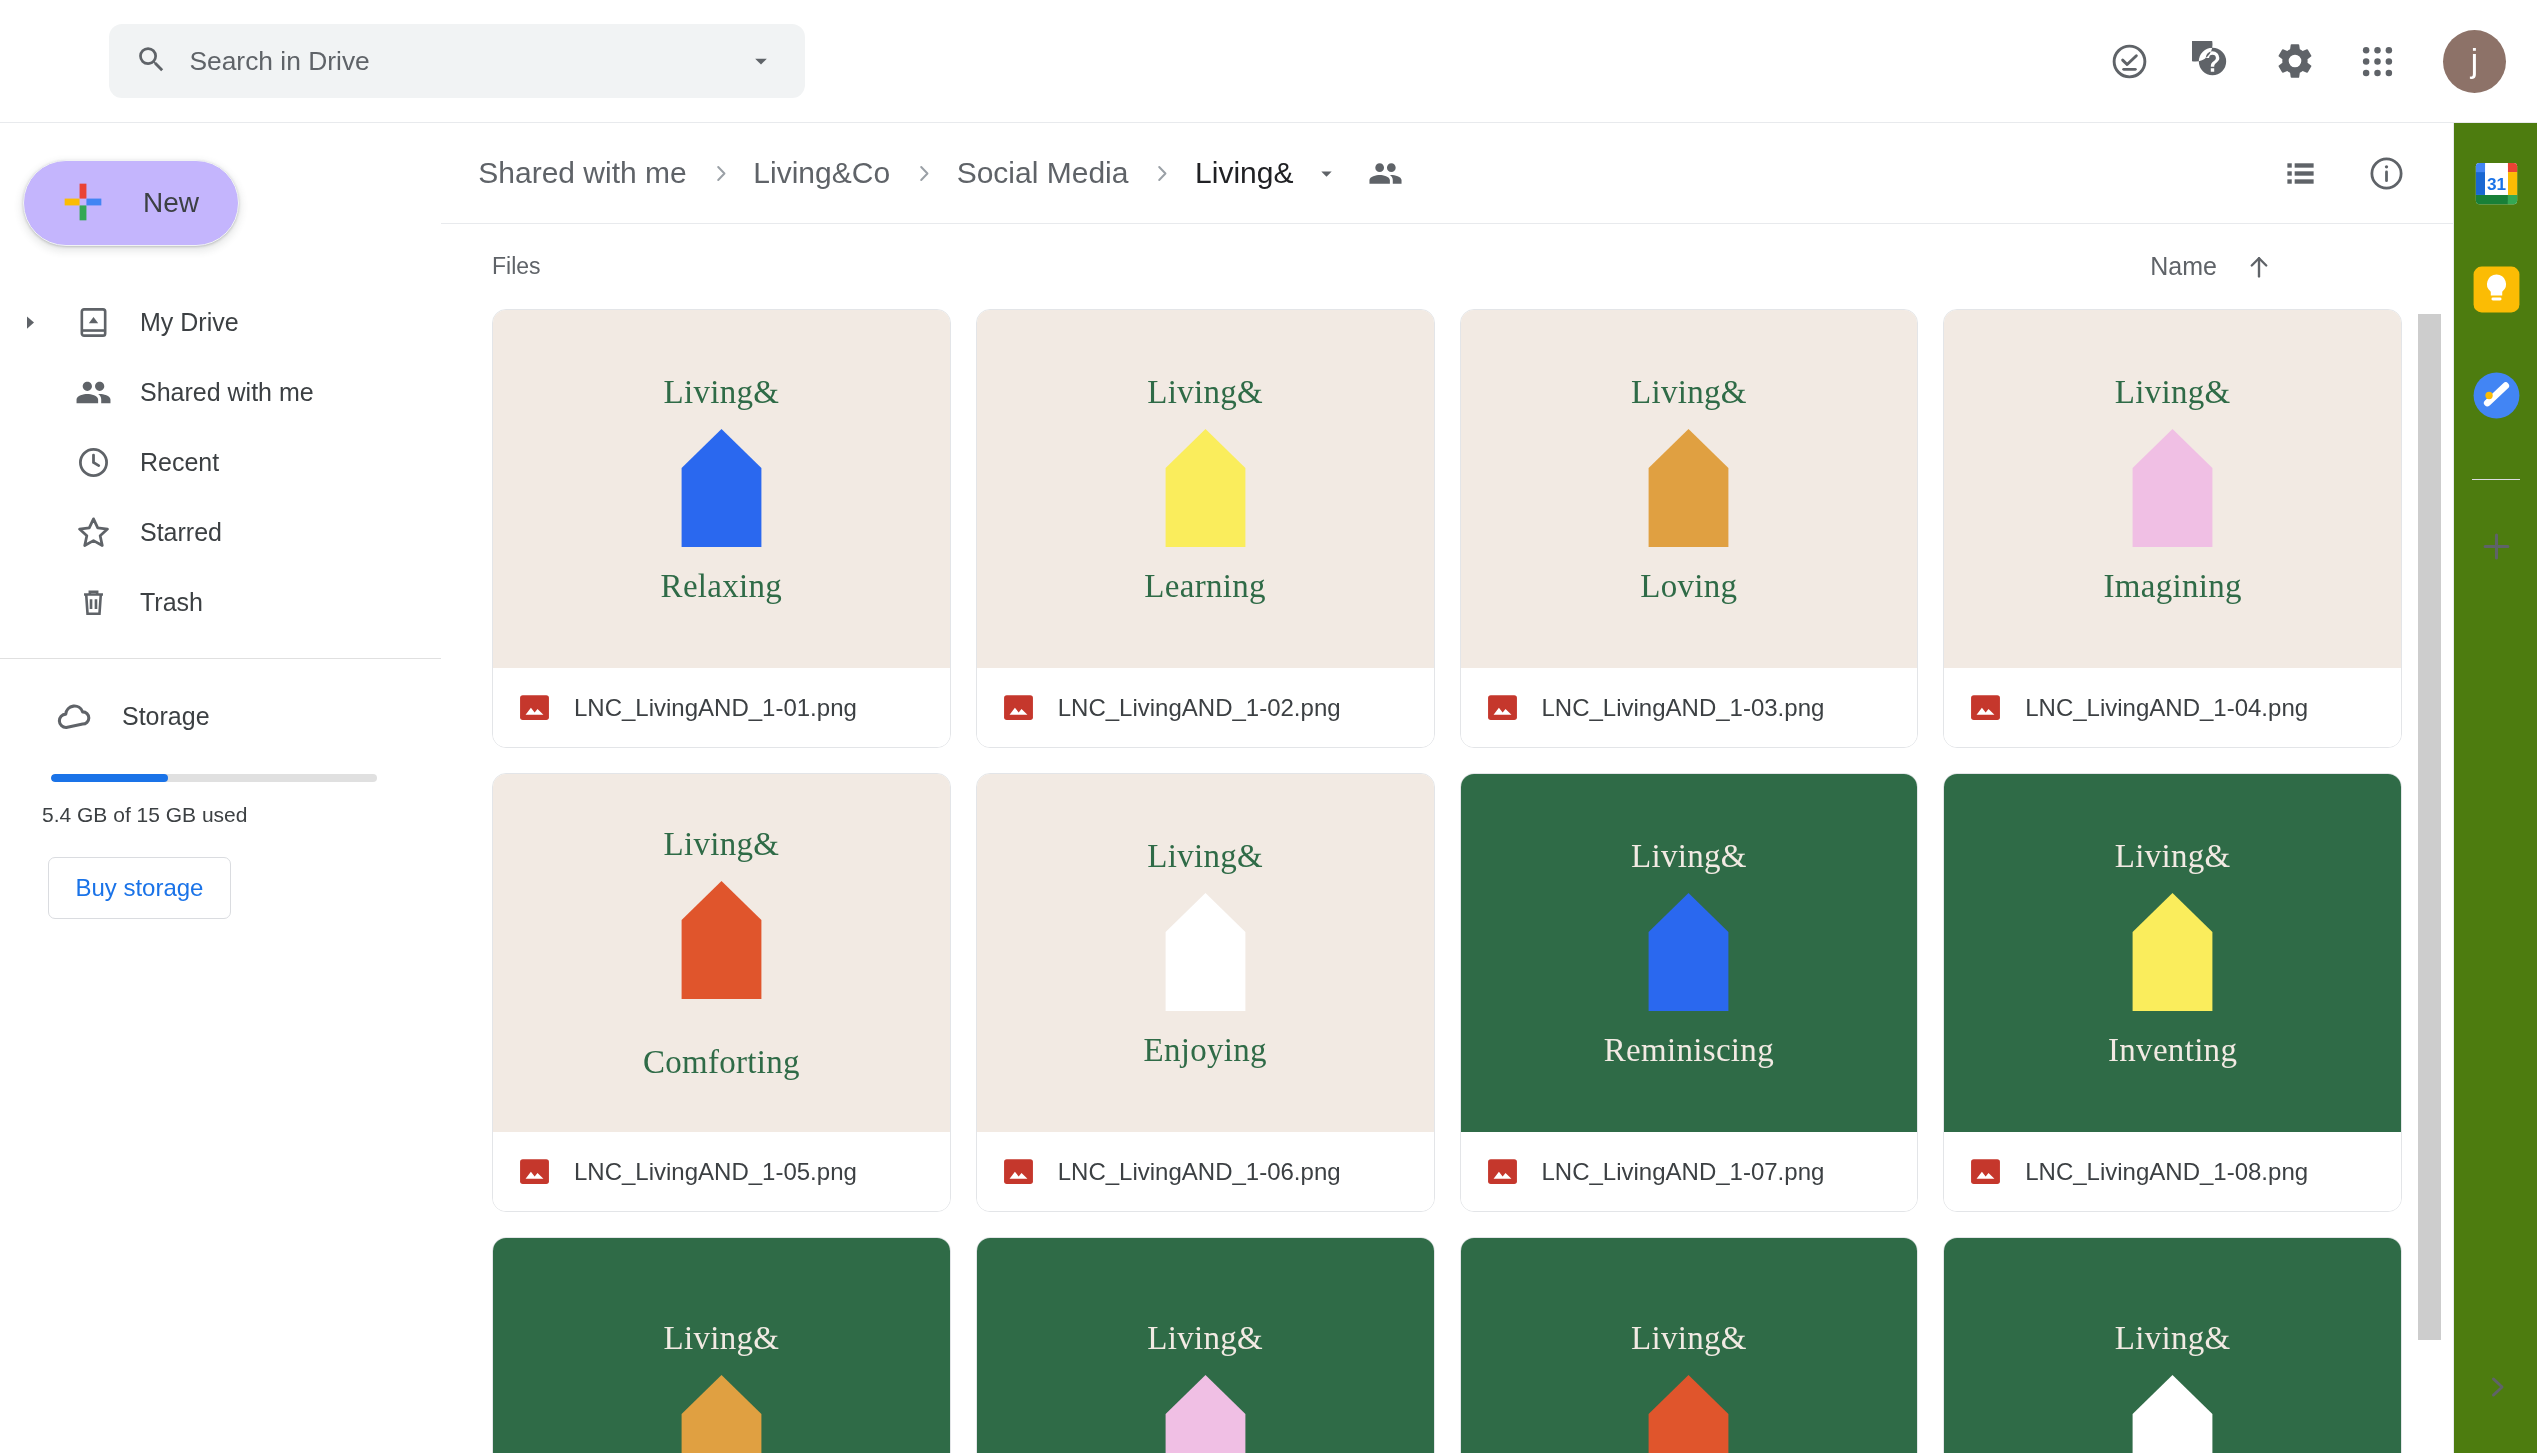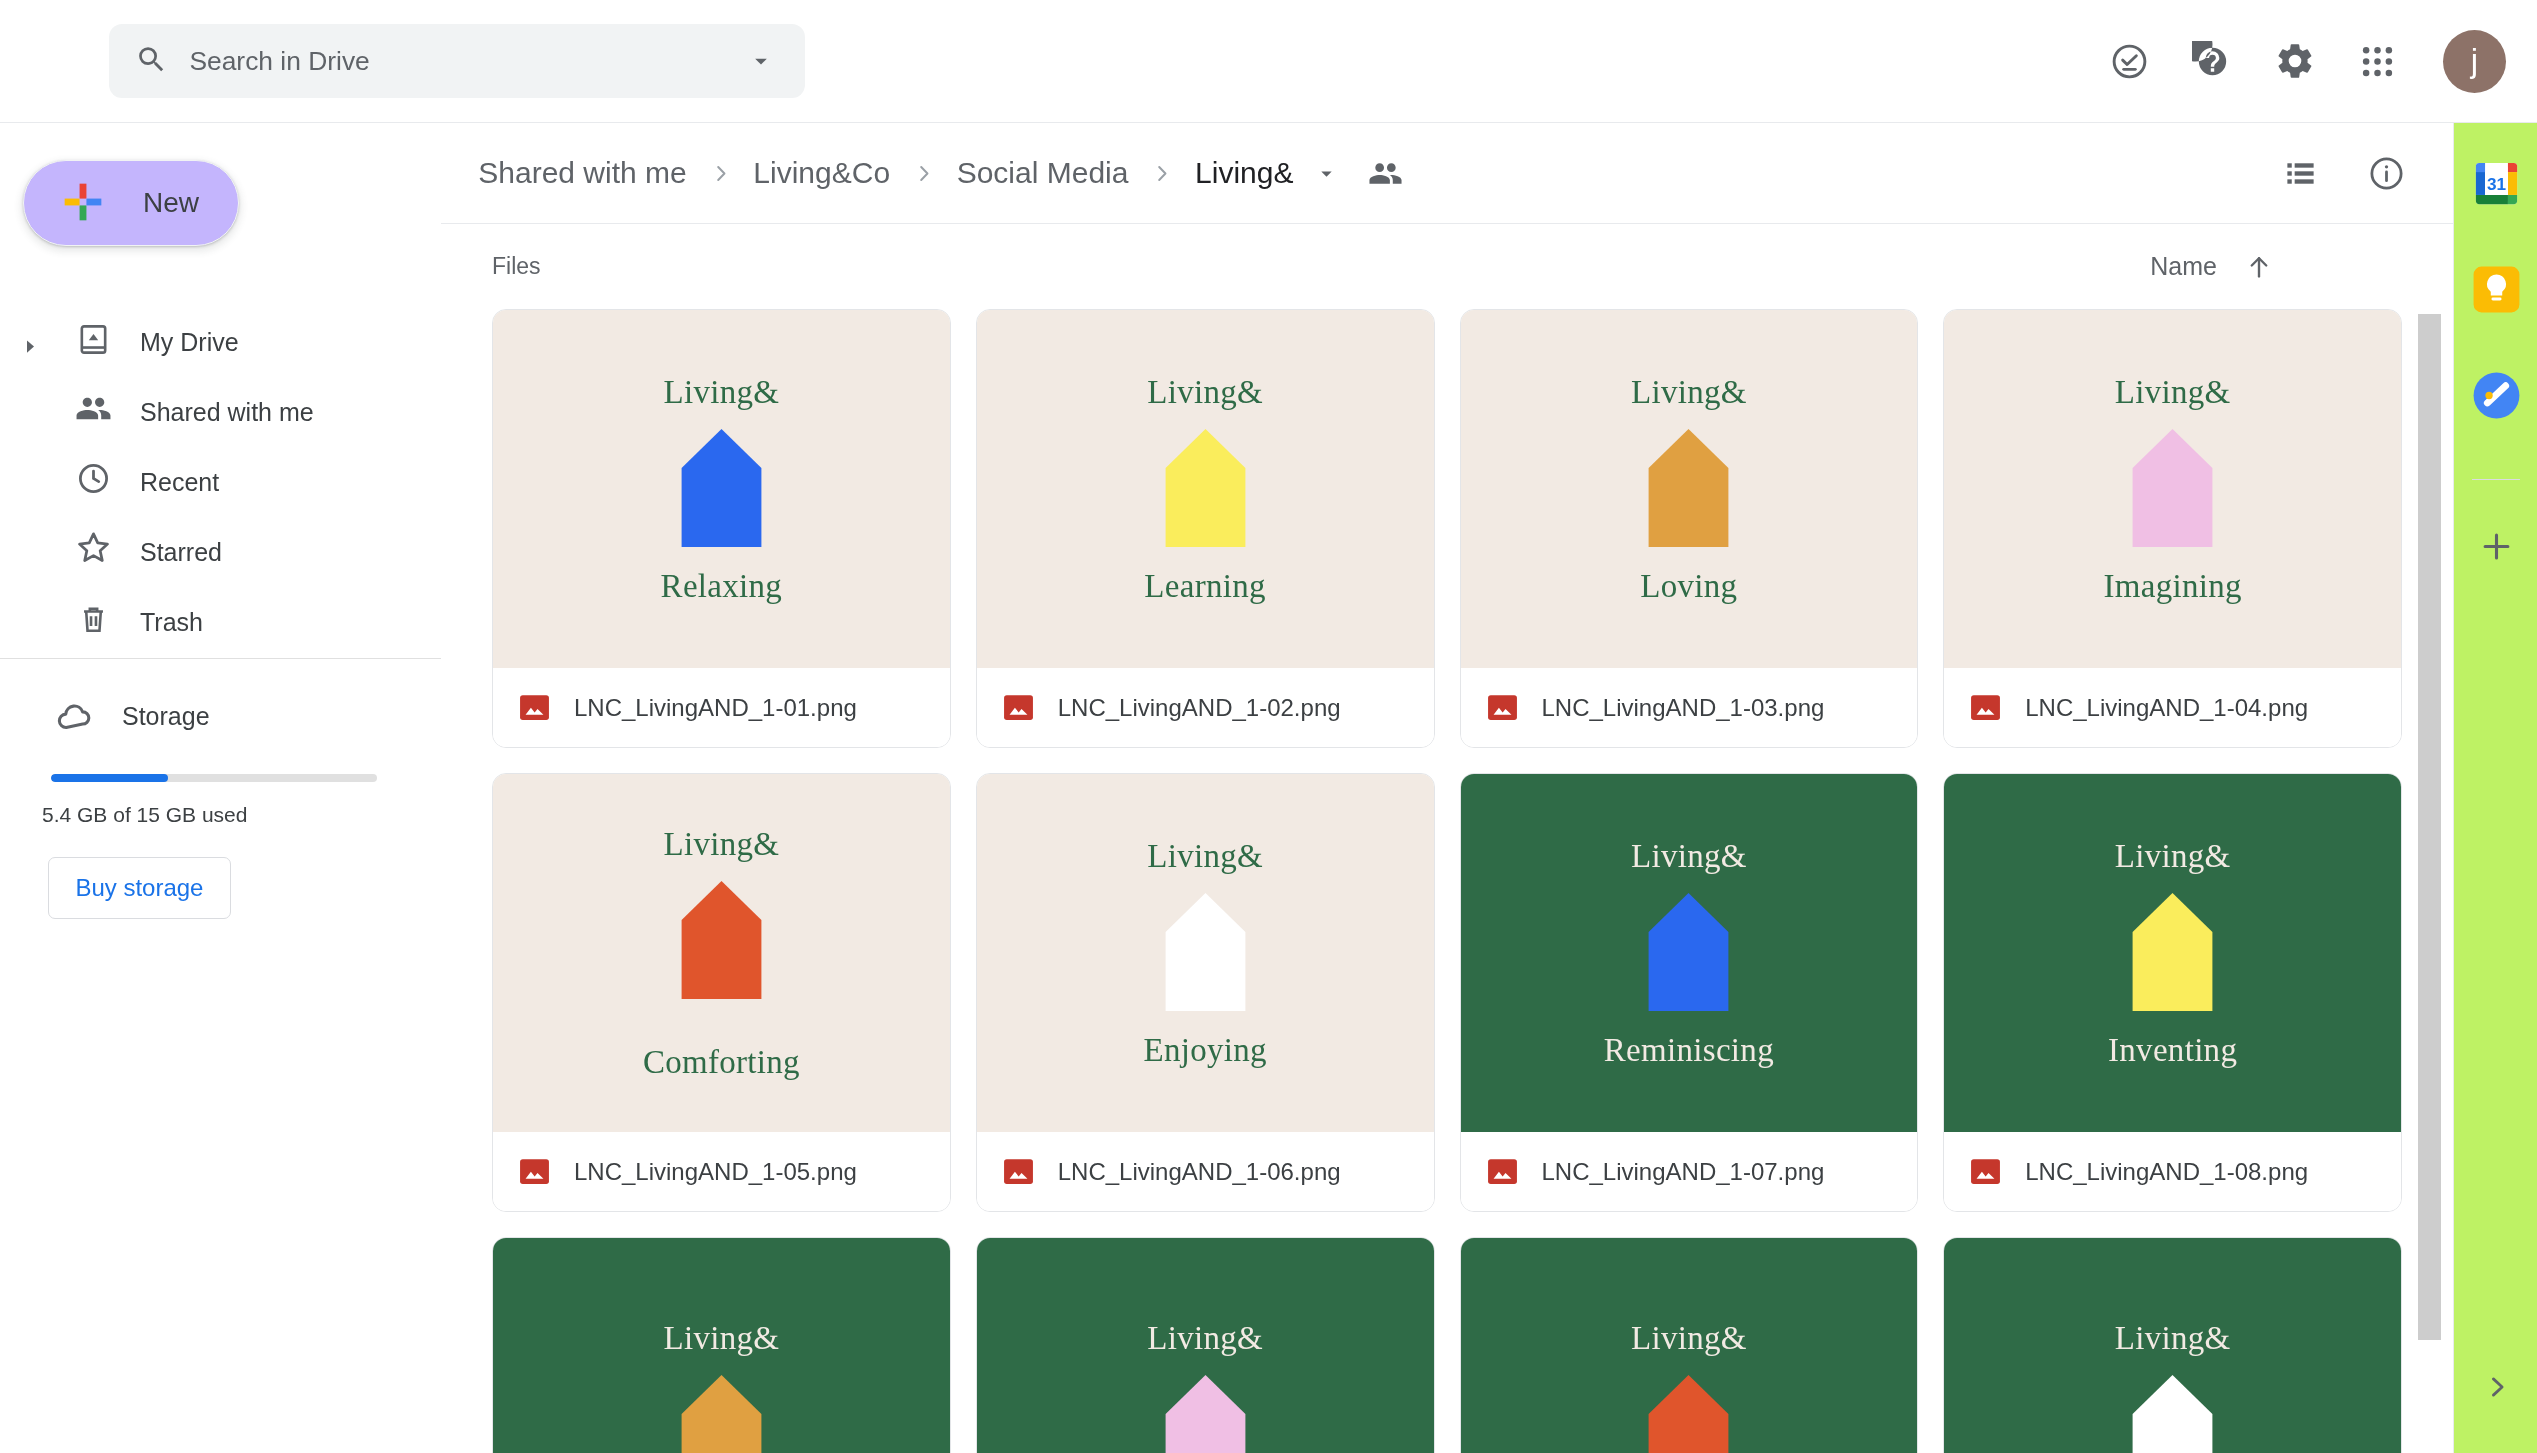--- a/index.html
+++ b/index.html
@@ -57,21 +57,21 @@
   .newbtn {
     margin: 12.3px 0 0 23px; width: 216px; height: 86px;
     background: #c4b5fd; border: 0.9px solid #f1f3f4; border-radius: 43px;
     box-shadow: 0 0.9px 2.6px rgba(60,64,67,.28), 0 3.5px 7px 2.6px rgba(60,64,67,.10);
     display: flex; align-items: center; gap: 38px; padding-left: 37px; cursor: pointer;
   }
   .newbtn-label { font-size: 28px; color: #3c4043; }
 
   .navlist { margin-top: 41px; }
   .navitem {
-    height: 70px; display: flex; align-items: flex-end;
+    height: 70px; display: flex; align-items: center;
     padding-left: 14px; gap: 23px; cursor: pointer; position: relative;
     border-radius: 0 35px 35px 0; margin-right: 30px;
   }
   .caret { width: 32px; flex: 0 0 32px; display: flex; align-items: center; justify-content: center; }
   .caret.empty { visibility: hidden; }
   .navico { width: 48px; flex: 0 0 48px; display: flex; align-items: center; justify-content: center; }
   .navlabel { font-size: 25px; color: #3c4043; }
 
   .navdiv { height: 0.9px; background: #e0e0e0; margin: 21px 0 0 0; width: 441px; }
 
@@ -142,21 +142,21 @@
   .vscroll {
     position: absolute; right: 12.3px; top: 5.3px; width: 23px; bottom: 0;
   }
   .vthumb {
     position: absolute; top: 0; left: 0; width: 23px; height: 1026px;
     background: #cdcdcd; border-radius: 0; cursor: pointer;
   }
 
   
   .rail {
-    width: 85px; flex: 0 0 85px; background: #bef264; border-left: 0.9px solid #e8eaed;
+    width: 85px; flex: 0 0 85px; background: #4d7c0f; border-left: 0.9px solid #e8eaed;
     display: flex; flex-direction: column; align-items: center; padding-top: 33px; position: relative; text-align: center;
   }
   .railico { width: 55px; height: 55px; margin-bottom: 51px; cursor: pointer; }
   .raildiv { width: 48px; height: 0.9px; background: #dadce0; margin: 5.3px 0 39px 0; }
   .railplus { width: 55px; height: 55px; display: flex; align-items: center; justify-content: center; cursor: pointer; border-radius: 50%; }
   .railexpand {
     position: absolute; bottom: 41px; left: 50%; transform: translateX(-50%);
     width: 53px; height: 53px; display: flex; align-items: center; justify-content: center;
     cursor: pointer; border-radius: 50%;
   }

